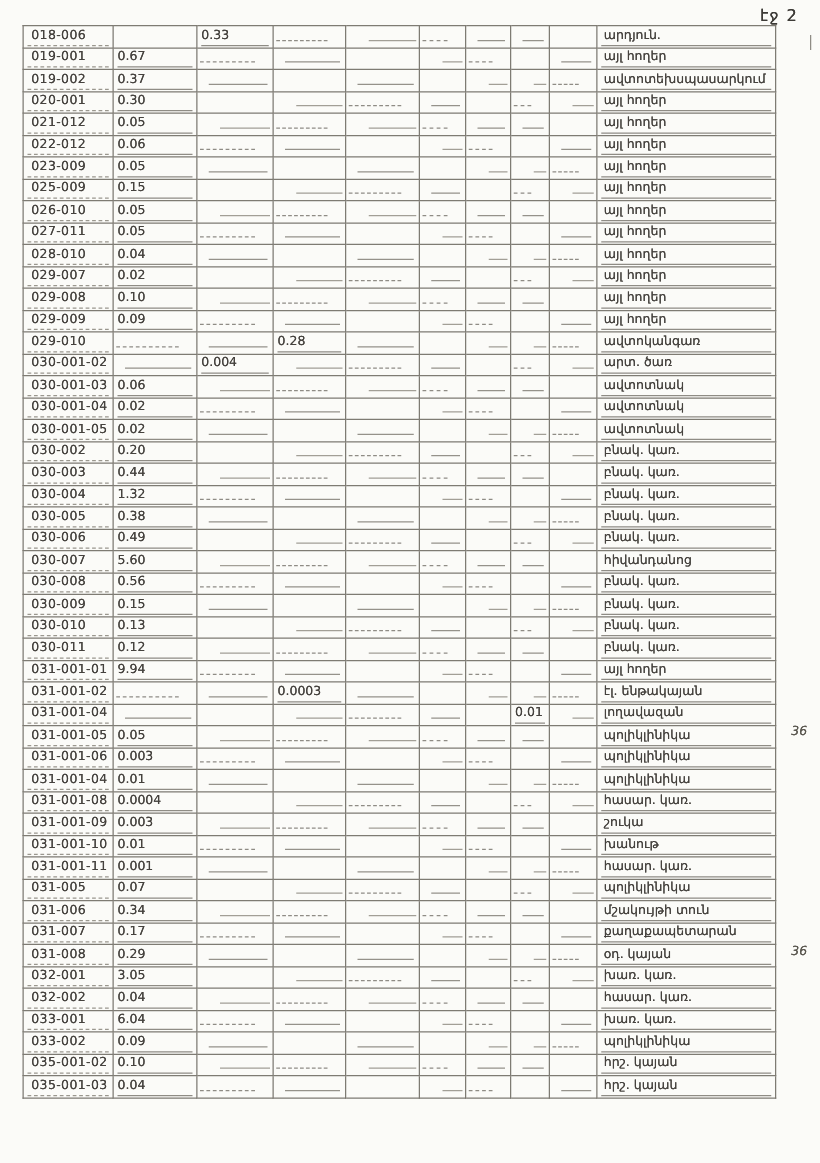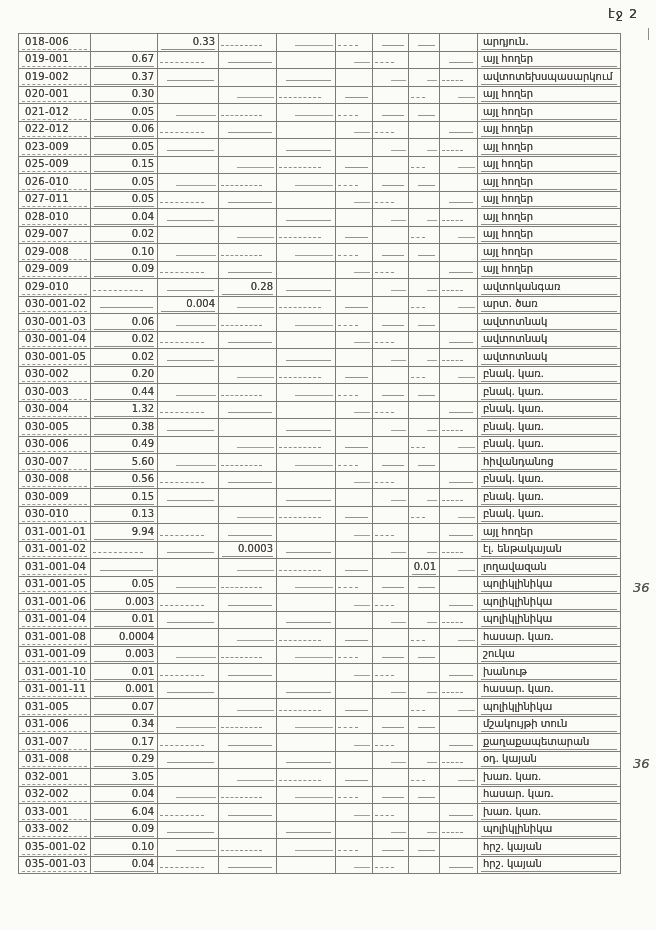--- a/index.html
+++ b/index.html
@@ -12,48 +12,48 @@
     overflow:hidden;
   }
   .page{position:absolute;inset:0;}
   .page-num{
     position:absolute;top:6px;left:592px;
     font-size:13px;color:#3d3b37;letter-spacing:1px;
     text-shadow:0 0 0.5px #3d3b37;
     margin-left:16px;
   }
   table.land{
-    position:absolute;left:18px;top:33px;width:602px;
+    position:absolute;left:18px;top:20px;width:602px;
     border-collapse:collapse;table-layout:fixed;padding-left:12px;
   }
   table.land td{
     border:1px solid #7e7b73;
     height:16.5px;padding:0;
     font-size:10px;line-height:14px;
     overflow:hidden;white-space:nowrap;
     vertical-align:bottom;
   }
   .u{
     display:block;
     border-bottom:1px solid #8f8c85;
     margin:0 3px 1px 3px;
     text-shadow:0 0 0.5px #504d48;
   }
   td.c-code{font-size:9.5px;letter-spacing:0.3px;}
   td.c-code .u{padding-left:3px;border-bottom-style:dashed;border-bottom-color:#9a978e;}
-  td.c-v1 .u,td.c-v2 .u,td.c-v3 .u,td.c-v4 .u{text-align:right;}
+  td.c-v1 .u,td.c-v2 .u,td.c-v3 .u,td.c-v4 .u{text-align:left;}
   td.c-label{font-size:10px;}
   td.c-label .u{padding-left:2px;}
   
   td.d1::after{content:"";display:block;border-top:1px solid #95928a;margin:0 4px 5px 9px;}
   td.d2::after{content:"";display:block;border-top:1px dashed #8f8c85;margin:0 14px 5px 2px;}
   td.d3::after{content:"";display:block;border-top:1px solid #a29f96;margin:0 2px 5px 18px;}
   .note{
     position:absolute;left:633px;
-    font-size:13px;font-style:italic;color:#5a5750;
+    font-size:10px;font-style:italic;color:#5a5750;
     text-shadow:0 0 0.5px #5a5750;
   }
   .tick{
     position:absolute;left:648px;top:28px;width:1px;height:12px;background:#8f8c85;
   }
 </style>
 </head>
 <body>
 
 <div class="page">
@@ -573,20 +573,38 @@
       <td class="c-e d1"></td>
       <td class="c-e d0"></td>
       <td class="c-v4 d2"></td>
       <td class="c-e d3"></td>
       <td class="c-label">
             <span class="u">բնակ. կառ.</span>
           </td>
     </tr>
         <tr>
       <td class="c-code">
+            <span class="u">030-011</span>
+          </td>
+      <td class="c-v1">
+            <span class="u">0.12</span>
+          </td>
+      <td class="c-v2 d3"></td>
+      <td class="c-v3 d2"></td>
+      <td class="c-e d3"></td>
+      <td class="c-e d2"></td>
+      <td class="c-e d1"></td>
+      <td class="c-v4 d1"></td>
+      <td class="c-e d0"></td>
+      <td class="c-label">
+            <span class="u">բնակ. կառ.</span>
+          </td>
+    </tr>
+        <tr>
+      <td class="c-code">
             <span class="u">031-001-01</span>
           </td>
       <td class="c-v1">
             <span class="u">9.94</span>
           </td>
       <td class="c-v2 d2"></td>
       <td class="c-v3 d1"></td>
       <td class="c-e d0"></td>
       <td class="c-e d3"></td>
       <td class="c-e d2"></td>

